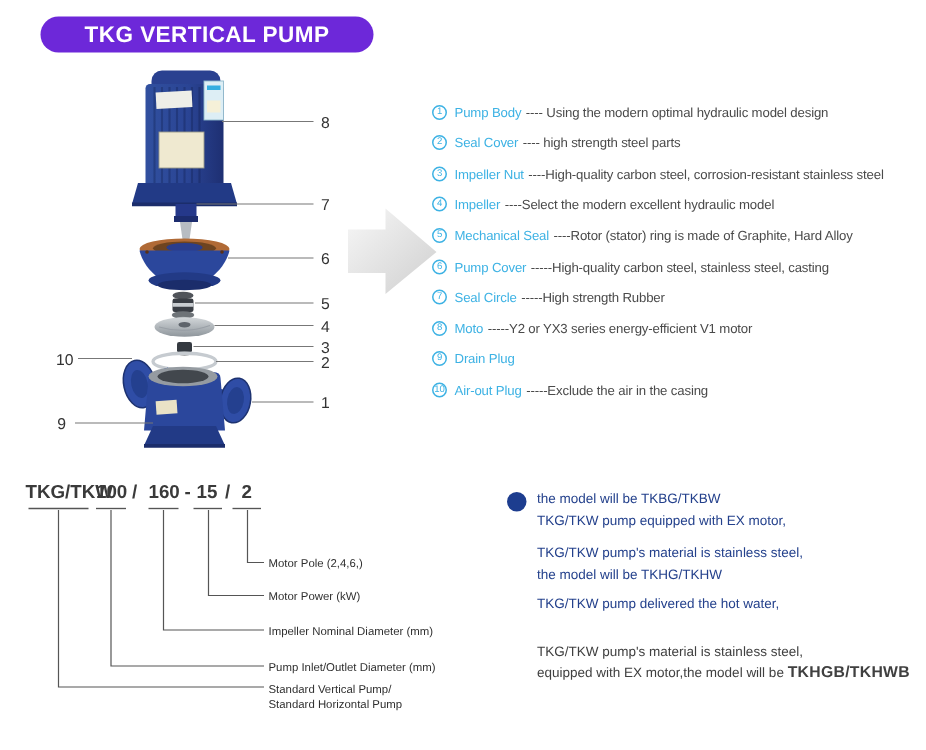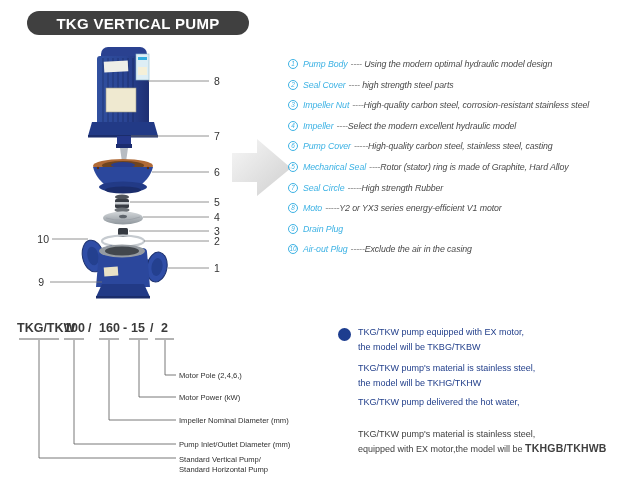--- a/index.html
+++ b/index.html
@@ -1,30 +1,30 @@
 <!DOCTYPE html>
 <html><head>
 <meta charset="utf-8">
 <style>
   html,body{margin:0;padding:0;background:#fff;}
   .page{position:relative;width:617px;height:500px;background:#ffffff;overflow:hidden;
         font-family:"Liberation Sans",sans-serif;}
 
   
-  .banner{position:absolute;left:27px;top:11px;width:222px;height:24px;background:#404040;
+  .banner{position:absolute;left:27px;top:11px;width:222px;height:24px;background:#6d28d9;
           border-radius:12px;display:flex;align-items:center;justify-content:center;}
   .banner span{color:#fff;font-weight:bold;font-size:15px;letter-spacing:.3px;}
 
   
   .diagram-svg{position:absolute;left:0;top:0;}
 
   
   .parts-list{position:absolute;left:288px;top:59px;width:329px;}
-  .part-item{height:20.6px;display:flex;align-items:flex-start;white-space:nowrap;
-             font-size:8.8px;color:#4a4a4a;letter-spacing:-0.1px;font-style:italic;}
+  .part-item{height:20.6px;display:flex;align-items:flex-end;white-space:nowrap;
+             font-size:8.8px;color:#4a4a4a;letter-spacing:-0.1px;}
   .num-circle{flex:0 0 auto;width:10px;height:10px;box-sizing:border-box;border:1px solid #3db2e4;
               border-radius:50%;color:#3db2e4;font-size:6.4px;line-height:8px;text-align:center;
               margin-right:5px;}
   .part-name{color:#3db2e4;margin-right:3px;}
   .part-desc{color:#4a4a4a;}
 
   
   .model-svg{position:absolute;left:0;top:310px;}
   .model-svg text{font-family:"Liberation Sans",sans-serif;}
   .code-seg{font-size:12.5px;font-weight:bold;fill:#3a3a3a;}
@@ -178,28 +178,28 @@
         <span class="num-circle">3</span>
         <span class="part-name">Impeller Nut</span>
         <span class="part-desc">----High-quality carbon steel, corrosion-resistant stainless steel</span>
       </div>
       <div class="part-item">
         <span class="num-circle">4</span>
         <span class="part-name">Impeller</span>
         <span class="part-desc">----Select the modern excellent hydraulic model</span>
       </div>
       <div class="part-item">
+        <span class="num-circle">5</span>
+        <span class="part-name">Mechanical Seal</span>
+        <span class="part-desc">----Rotor (stator) ring is made of Graphite, Hard Alloy</span>
+      </div>
+      <div class="part-item">
         <span class="num-circle">6</span>
         <span class="part-name">Pump Cover</span>
         <span class="part-desc">-----High-quality carbon steel, stainless steel, casting</span>
-      </div>
-      <div class="part-item">
-        <span class="num-circle">5</span>
-        <span class="part-name">Mechanical Seal</span>
-        <span class="part-desc">----Rotor (stator) ring is made of Graphite, Hard Alloy</span>
       </div>
       <div class="part-item">
         <span class="num-circle">7</span>
         <span class="part-name">Seal Circle</span>
         <span class="part-desc">-----High strength Rubber</span>
       </div>
       <div class="part-item">
         <span class="num-circle">8</span>
         <span class="part-name">Moto</span>
         <span class="part-desc">-----Y2 or YX3 series energy-efficient V1 motor</span>
@@ -247,22 +247,22 @@
       <text class="code-label" x="179" y="447">Pump Inlet/Outlet Diameter (mm)</text>
       <text class="code-label" x="179" y="462">Standard Vertical Pump/</text>
       <text class="code-label" x="179" y="472">Standard Horizontal Pump</text>
     </g>
   </svg>
 
   <div class="notes">
     <div class="note-bullet"></div>
     <div id="note-groups">
         <div class="note-group ng-0">
+          <div class="note-line">the model will be TKBG/TKBW</div>
           <div class="note-line">TKG/TKW pump equipped with EX motor,</div>
-          <div class="note-line">the model will be TKBG/TKBW</div>
         </div>
         <div class="note-group ng-1">
           <div class="note-line">TKG/TKW pump's material is stainless steel,</div>
           <div class="note-line">the model will be TKHG/TKHW</div>
         </div>
         <div class="note-group ng-2">
           <div class="note-line">TKG/TKW pump delivered the hot water,</div>
         </div>
         <div class="note-group ng-3">
           <div class="note-line">TKG/TKW pump's material is stainless steel,</div>

